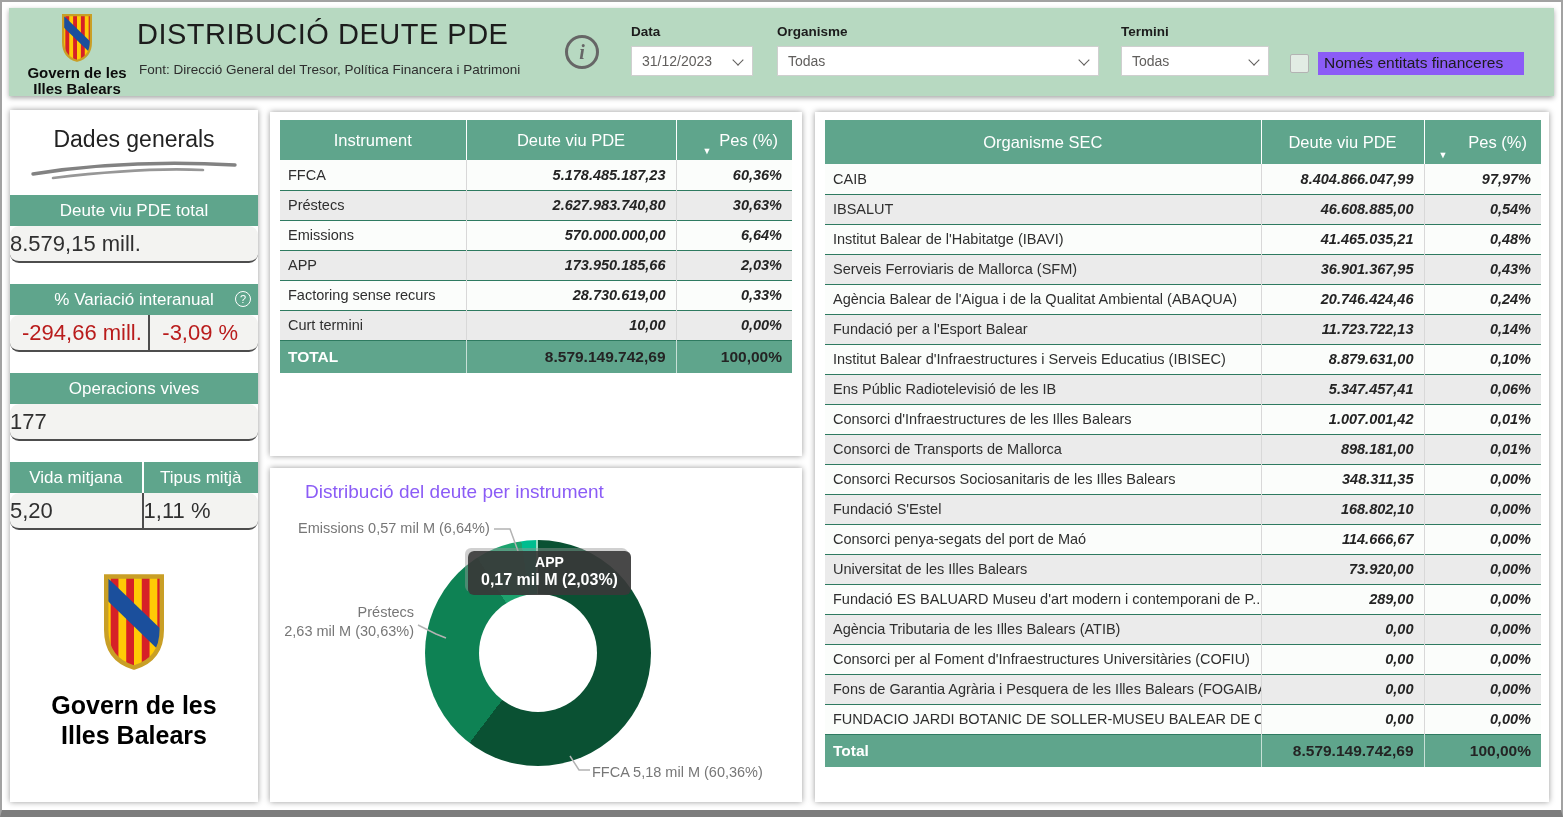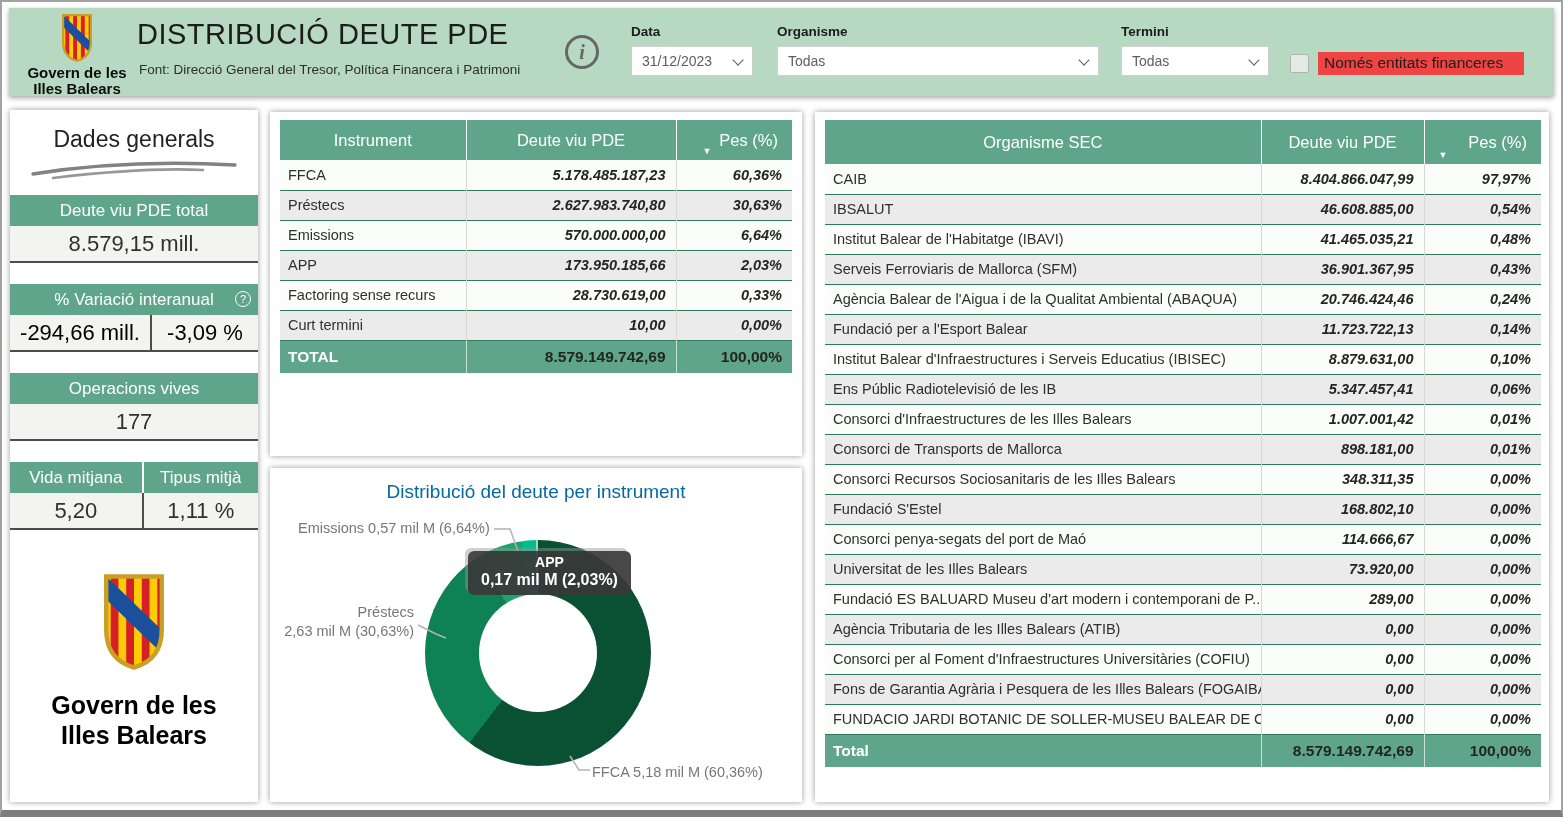--- a/index.html
+++ b/index.html
@@ -16,41 +16,41 @@
   .info-icon { position:absolute; left:556px; top:27px; width:34px; height:34px; border:3px solid #666; border-radius:50%; color:#666; font:italic 700 20px "Liberation Serif", serif; display:flex; align-items:center; justify-content:center; cursor:pointer; }
   .filter { position:absolute; top:16px; }
   .filter-label { font-weight:700; font-size:13.5px; color:#1c1c1c; margin-bottom:7px; }
   .select { height:30px; background:#fff; border:1px solid #cfcfcf; display:flex; align-items:center; justify-content:space-between; padding:0 10px; font-size:14px; color:#605e5c; cursor:pointer; }
   .chev { width:8px; height:8px; border-right:1.5px solid #605e5c; border-bottom:1.5px solid #605e5c; transform:rotate(45deg); margin-top:-3px; }
   .f-data { left:622px; width:122px; }
   .f-org  { left:768px; width:322px; }
   .f-term { left:1112px; width:148px; }
   .check-group { position:absolute; left:1281px; top:44px; display:flex; align-items:center; }
   .checkbox { width:19px; height:19px; background:#e2ece4; border:1px solid #b3b3b3; border-radius:2px; cursor:pointer; }
-  .check-label { background:#ef4444; margin-left:9px; width:206px; padding:2px 6px 3px; font-size:15.5px; color:#1c1c1c; }
+  .check-label { background:#8b5cf6; margin-left:9px; width:206px; padding:2px 6px 3px; font-size:15.5px; color:#1c1c1c; }
 
   
   .main { position:relative; height:715px; }
   .panel { position:absolute; background:#fff; box-shadow:0 0 6px rgba(0,0,0,.4); }
   .p-left { left:1px;  top:14px;  width:248px; height:692px; }
   .p-mid-top { left:261px; top:16px; width:532px; height:344px; }
   .p-mid-bot { left:261px; top:372px; width:532px; height:334px; }
   .p-right { left:806px; top:16px; width:734px; height:690px; }
 
   
   .dg-title { text-align:center; font-weight:400; font-size:23px; color:#222; margin-top:16px; }
   .swoosh { display:block; margin:4px auto 0; }
   .kpi-head { background:#5fa58c; color:#fff; text-align:center; font-size:17px; height:31px; line-height:31px; position:relative; }
-  .kpi-val { background:#f3f3f1; text-align:center; font-size:22px; color:#303030; height:37px; line-height:36px; border-bottom:2px solid #4d4d4d; }
+  .kpi-val { background:#f3f3f1; text-align:left; font-size:22px; color:#303030; height:37px; line-height:36px; border-bottom:2px solid #4d4d4d;border-radius:9px; }
   .kpi-gap { height:21px; }
   .split { display:flex; }
   .split > div { line-height:inherit; }
   .v-abs { flex:1.32; border-right:2px solid #4d4d4d; }
   .v-pct { flex:1; }
-  .green-val { color:#000000; }
+  .green-val { color:#b91c1c;margin-left:12px; }
   .h-left { flex:1.15; border-right:2px solid #fff; }
   .h-right { flex:1; }
   .help-icon { position:absolute; right:7px; top:7px; width:16px; height:16px; border:1.5px solid #fff; border-radius:50%; font-size:11px; line-height:15px; text-align:center; cursor:pointer; }
   .big-logo { margin-top:42px; text-align:center; }
   .big-logo-text { font-weight:700; font-size:25px; line-height:30px; color:#000; margin-top:14px; }
 
   
   table.dtable { border-collapse:collapse; table-layout:fixed; font-size:14.5px; color:#2f2f2f; }
   .dtable thead th { background:#5fa58c; color:#fff; font-weight:400; font-size:16.5px; position:relative; vertical-align:middle; }
   .dtable thead th + th { border-left:1px solid rgba(255,255,255,.65); }
@@ -67,21 +67,21 @@
   th.pes { text-align:right; padding-right:14px; }
 
   #instrumentTable { margin:8px 0 0 10px; width:512px; }
   #instrumentTable thead th { height:40px; }
   #instrumentTable col.w0 { width:186px; } #instrumentTable col.w1 { width:210px; } #instrumentTable col.w2 { width:116px; }
   #orgTable { margin:8px 0 0 10px; width:716px; }
   #orgTable thead th { height:44px; }
   #orgTable col.w0 { width:436px; } #orgTable col.w1 { width:163px; } #orgTable col.w2 { width:117px; }
 
   
-  .chart-title { text-align:center; color:#0369a1; font-size:19px; margin-top:13px; }
+  .chart-title { text-align:left; color:#8b5cf6; font-size:19px; margin-top:13px;padding-left:35px; }
   .chart-area { position:relative; height:295px; margin-top:2px; }
   #donut { position:absolute; left:155px; top:35px; width:226px; height:226px; border-radius:50%; cursor:pointer; }
   #donut::after { content:""; position:absolute; inset:54px; background:#fff; border-radius:50%; }
   .lbl { position:absolute; color:#777; font-size:14.5px; line-height:19px; }
   .lbl-emissions { left:28px; top:14px; width:192px; }
   .lbl-prestecs  { left:10px; top:98px;  width:134px; text-align:right; }
   .lbl-ffca      { left:322px; top:258px; width:200px; text-align:left; }
   .leader { position:absolute; left:0; top:0; pointer-events:none; }
   .donut-tooltip { position:absolute; left:198px; top:46px; background:rgba(56,56,56,.92); border-radius:6px; padding:3px 13px 6px; text-align:center; color:#fff; box-shadow:-3px -3px 0 rgba(150,150,150,.45); }
   .tt1 { font-weight:700; font-size:14px; line-height:16px; }

